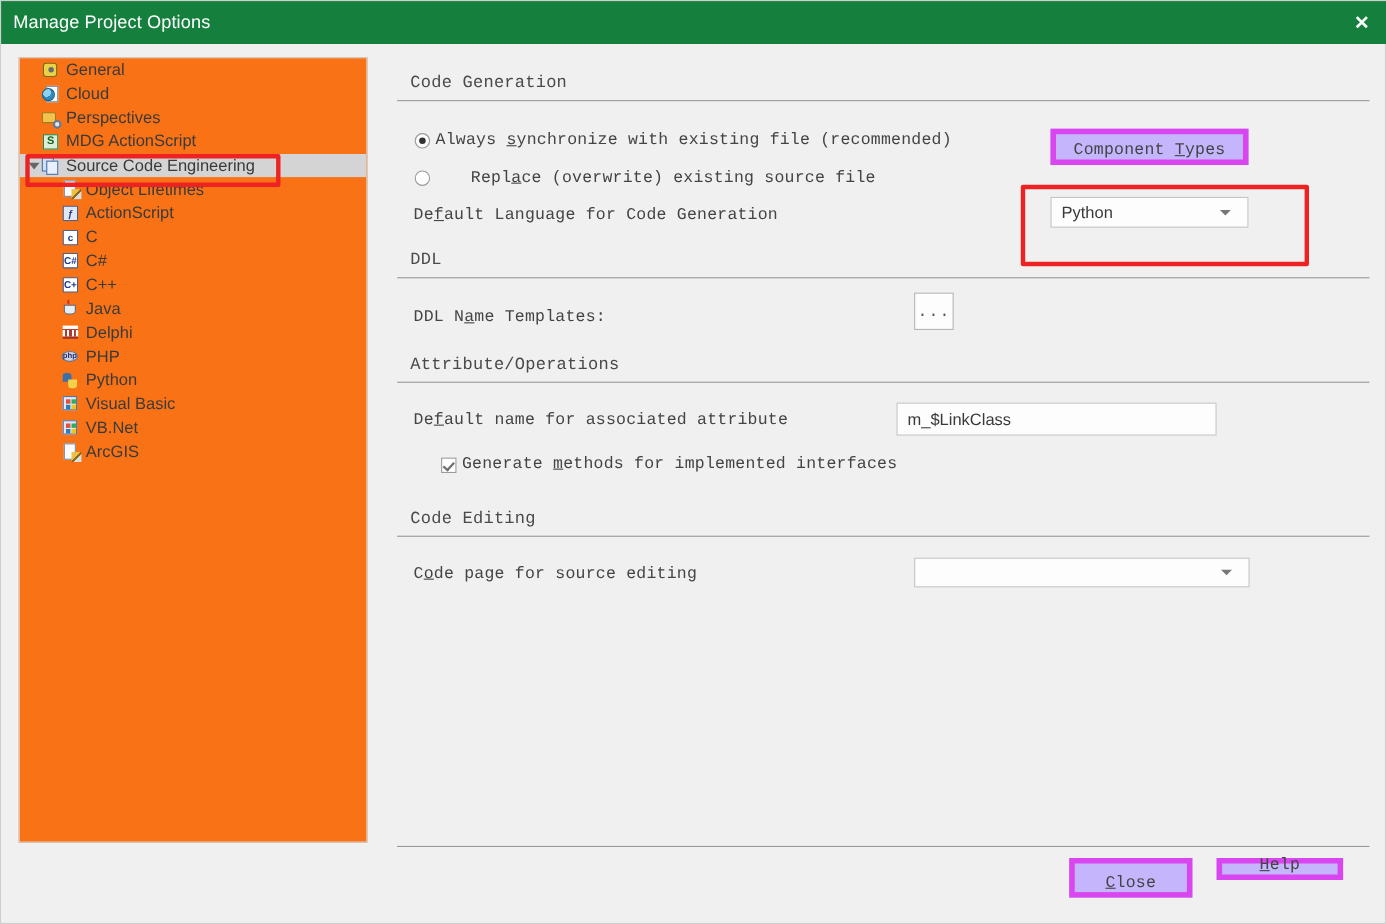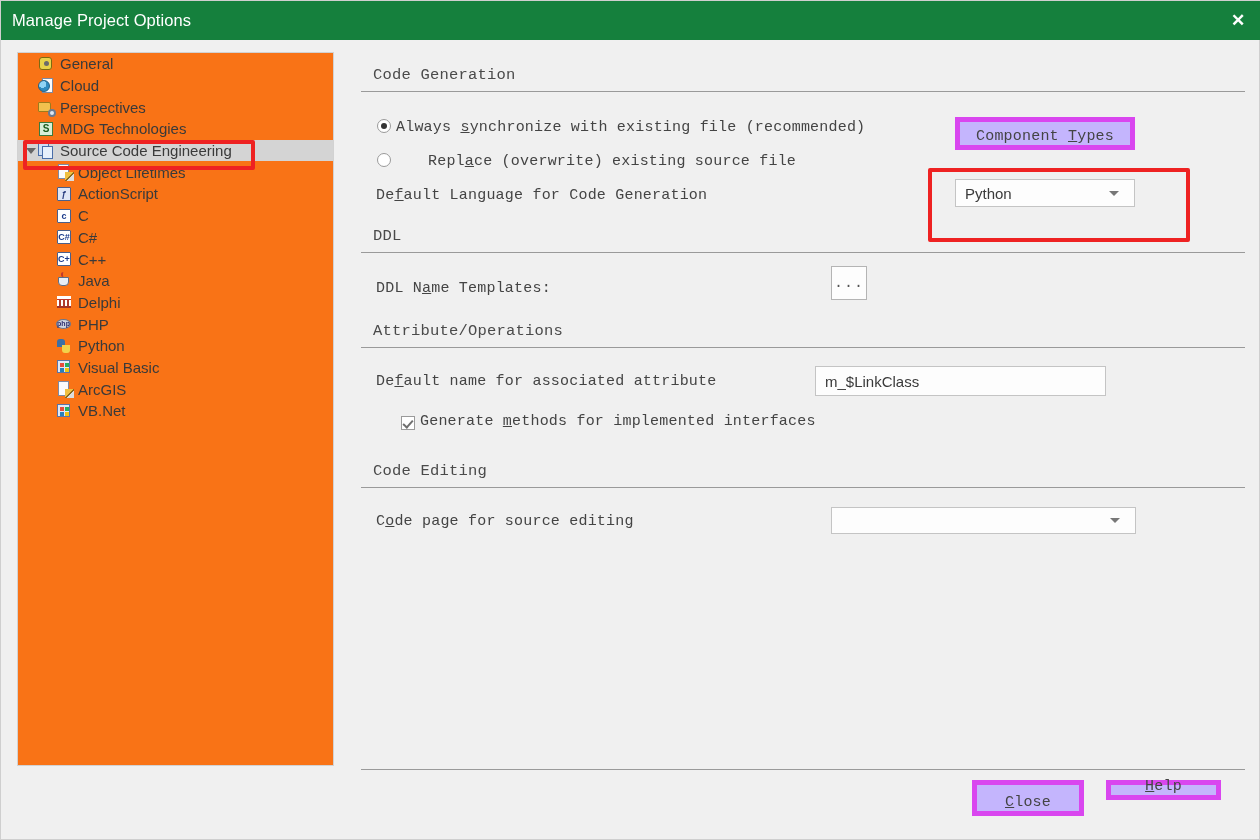--- a/index.html
+++ b/index.html
@@ -231,21 +231,21 @@
     position: absolute;
     font-size: 15px;
     letter-spacing: 0.2px;
     color: #444;
     white-space: nowrap;
   }
   u.acc { text-decoration: underline; }
 
   .radio-row {
     position: absolute;
-    display: flex; 
+    display: flex; align-items: center;
     cursor: pointer;
     white-space: nowrap;
   }
   .radio {
     width: 14px; height: 14px; border-radius: 50%;
     border: 1px solid #9a9a9a; background: #fff;
     box-sizing: border-box; flex: none; margin-right: 5px;
     position: relative;
   }
   .radio.checked:after {
@@ -377,21 +377,21 @@
           <span class="ic-folder"></span>
           <span class="ic-mag"></span>
         </span>
         <span class="tlabel">Perspectives</span>
       </div>
       <div class="tree-row" style="padding-left: 6px;">
         <span class="tw-arrow"></span>
         <span class="ticon">
           <span class="ic-s">S</span>
         </span>
-        <span class="tlabel">MDG Technologies</span>
+        <span class="tlabel">MDG ActionScript</span>
       </div>
       <div class="tree-row selected" style="padding-left: 6px;">
         <span class="tw-arrow open">
           <span class="glyph"></span>
         </span>
         <span class="ticon">
           <span class="ic-stack"></span>
           <span class="ic-stack2"></span>
         </span>
         <span class="tlabel">Source Code Engineering</span>
@@ -465,31 +465,31 @@
       <div class="tree-row" style="padding-left: 24px;">
         <span class="tw-arrow"></span>
         <span class="ticon">
           <span class="ic-vb"></span>
         </span>
         <span class="tlabel">Visual Basic</span>
       </div>
       <div class="tree-row" style="padding-left: 24px;">
         <span class="tw-arrow"></span>
         <span class="ticon">
+          <span class="ic-vb"></span>
+        </span>
+        <span class="tlabel">VB.Net</span>
+      </div>
+      <div class="tree-row" style="padding-left: 24px;">
+        <span class="tw-arrow"></span>
+        <span class="ticon">
           <span class="ic-doc"></span>
           <span class="ic-pencil"></span>
         </span>
         <span class="tlabel">ArcGIS</span>
-      </div>
-      <div class="tree-row" style="padding-left: 24px;">
-        <span class="tw-arrow"></span>
-        <span class="ticon">
-          <span class="ic-vb"></span>
-        </span>
-        <span class="tlabel">VB.Net</span>
       </div>
     </div>
 
   <div class="content">
 
     <div class="section-title mono" style="left:12px; top:14px;">Code Generation</div>
     <div class="section-rule" style="top:39px;"></div>
 
     <div class="radio-row" style="left:16px; top:67px;">
       <span class="radio checked"></span>

